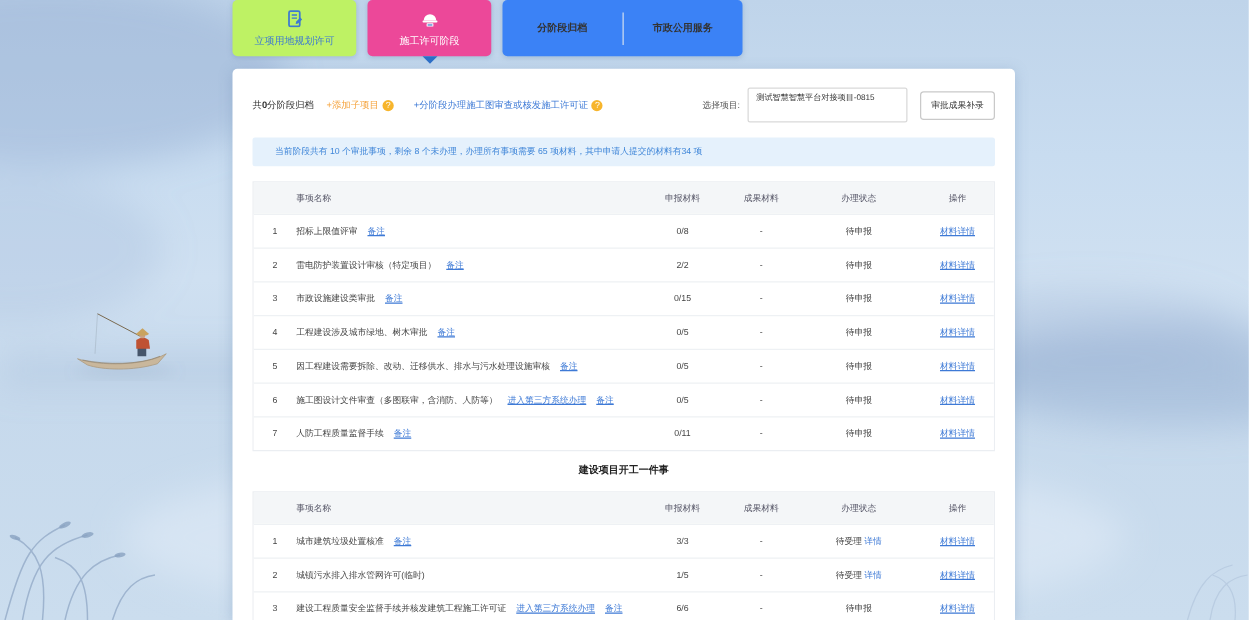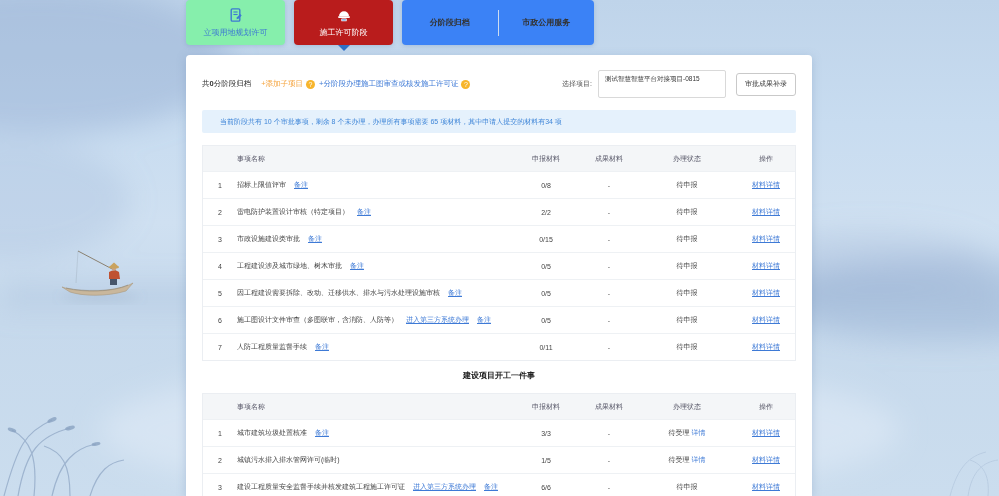--- a/index.html
+++ b/index.html
@@ -2,45 +2,45 @@
 <html><head>
 <meta charset="utf-8">
 <style>
   html,body{margin:0;padding:0;width:999px;height:496px;overflow:hidden;
     font-family:"Liberation Sans","DejaVu Sans",sans-serif;}
   body{position:relative;background:linear-gradient(180deg,#bfd4ea 0%,#c8dcf0 25%,#cfe0f1 45%,#c6d9ec 65%,#cbddee 100%);}
   .bg-art{position:absolute;left:0;top:0;width:999px;height:496px;z-index:0;pointer-events:none;}
 
   
   .tabbar{position:absolute;left:186px;top:0;height:45px;display:flex;z-index:2;}
-  .tab{width:99px;background:#86efac;border-radius:4px;margin-right:9px;position:relative;
+  .tab{width:99px;background:#bef264;border-radius:4px;margin-right:9px;position:relative;
       display:flex;flex-direction:column;align-items:center;justify-content:flex-end;
       padding-bottom:7px;box-shadow:0 1px 4px rgba(110,140,180,.35);color:#3d79d2;cursor:pointer;}
   .tab .ticon{height:15px;display:flex;align-items:center;margin-bottom:5px;}
   .tab .tlabel{font-size:8px;white-space:nowrap;}
-  .tab.active{background:#b91c1c;color:#fff;}
+  .tab.active{background:#ec4899;color:#fff;}
   .tab.active .tlabel{color:#fff;}
   .tab.active::after{content:"";position:absolute;left:50%;bottom:-6px;margin-left:-6px;
       border:6px solid transparent;border-top:6px solid #2d6fc7;border-bottom:0;}
   .side-panel{width:192px;background:#3b82f6;border-radius:4px;display:flex;align-items:center;
       box-shadow:0 1px 4px rgba(110,140,180,.35);}
   .side-item{flex:1;text-align:center;font-size:8px;font-weight:bold;color:#333;cursor:pointer;white-space:nowrap;}
   .side-divider{width:1px;height:26px;background:#cddcf0;}
 
   
   .panel{position:absolute;left:186px;top:55px;width:626px;height:441px;background:#fff;
       border-radius:4px 4px 0 0;box-shadow:0 2px 10px rgba(110,140,180,.35);
       padding:13px 16px 0;box-sizing:border-box;overflow:hidden;z-index:2;}
 
   .row1{display:flex;align-items:center;height:32px;font-size:7.5px;color:#333;}
   .bold0{font-weight:bold;}
   .add-link{color:#f5a33c;margin-left:10px;cursor:pointer;}
   .help-badge{display:inline-block;width:9px;height:9px;border-radius:50%;background:#f7b52c;color:#fff;
       font-size:7px;line-height:9px;text-align:center;margin-left:3px;cursor:pointer;vertical-align:middle;}
-  .staged-link{color:#3e7ad6;margin-left:4px;cursor:pointer;}
+  .staged-link{color:#3e7ad6;margin-left:16px;cursor:pointer;}
   .right-group{margin-left:auto;display:flex;align-items:center;}
   .sel-label{font-size:7px;color:#555;margin-right:6px;white-space:nowrap;}
   .input-box{width:128px;height:28px;border:1px solid #d9d9d9;border-radius:2px;box-sizing:border-box;
       font-size:6.5px;color:#333;line-height:1.9;padding:2px 6px;word-break:break-all;cursor:text;background:#fff;}
   .rec-btn{margin-left:10px;height:23px;padding:0 8px;border:1px solid #c9c9c9;border-radius:3px;background:#fff;
       font-size:7px;color:#333;cursor:pointer;white-space:nowrap;font-family:inherit;}
 
   .notice{margin-top:10px;background:#e5f1fc;border-radius:2px;color:#3f86d8;font-size:7px;
       padding:8px 18px;line-height:1;}
 

